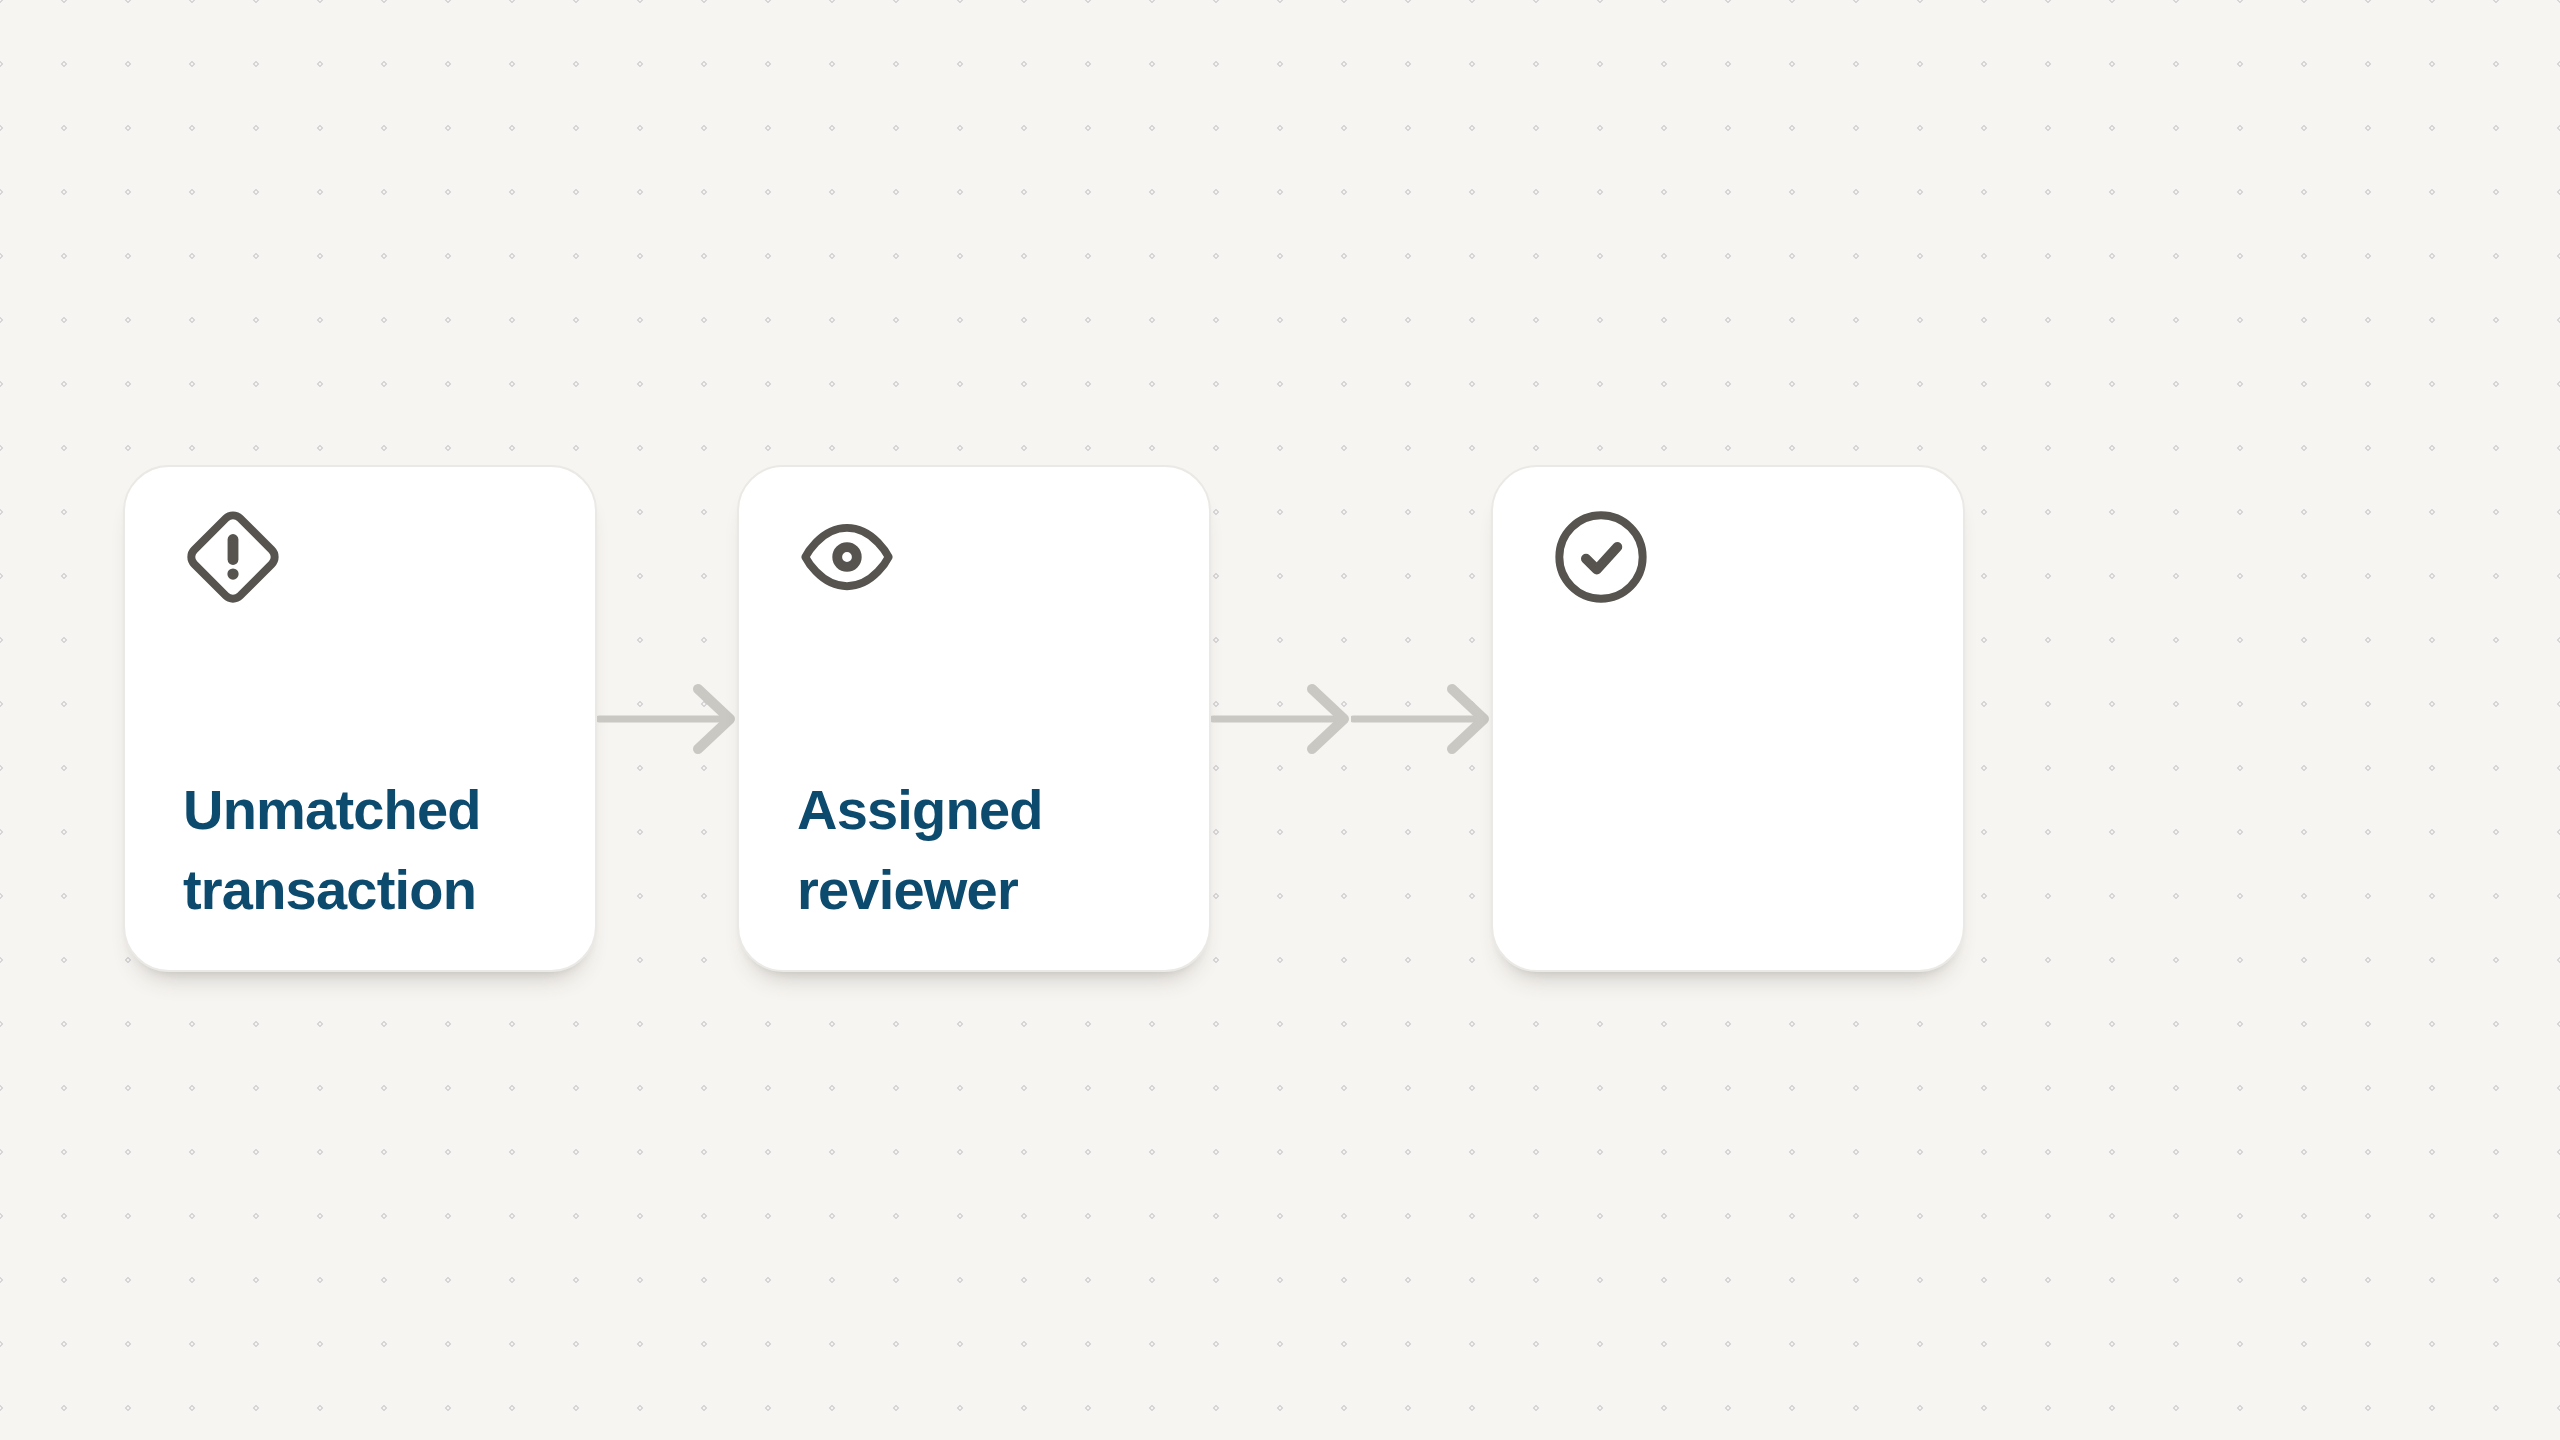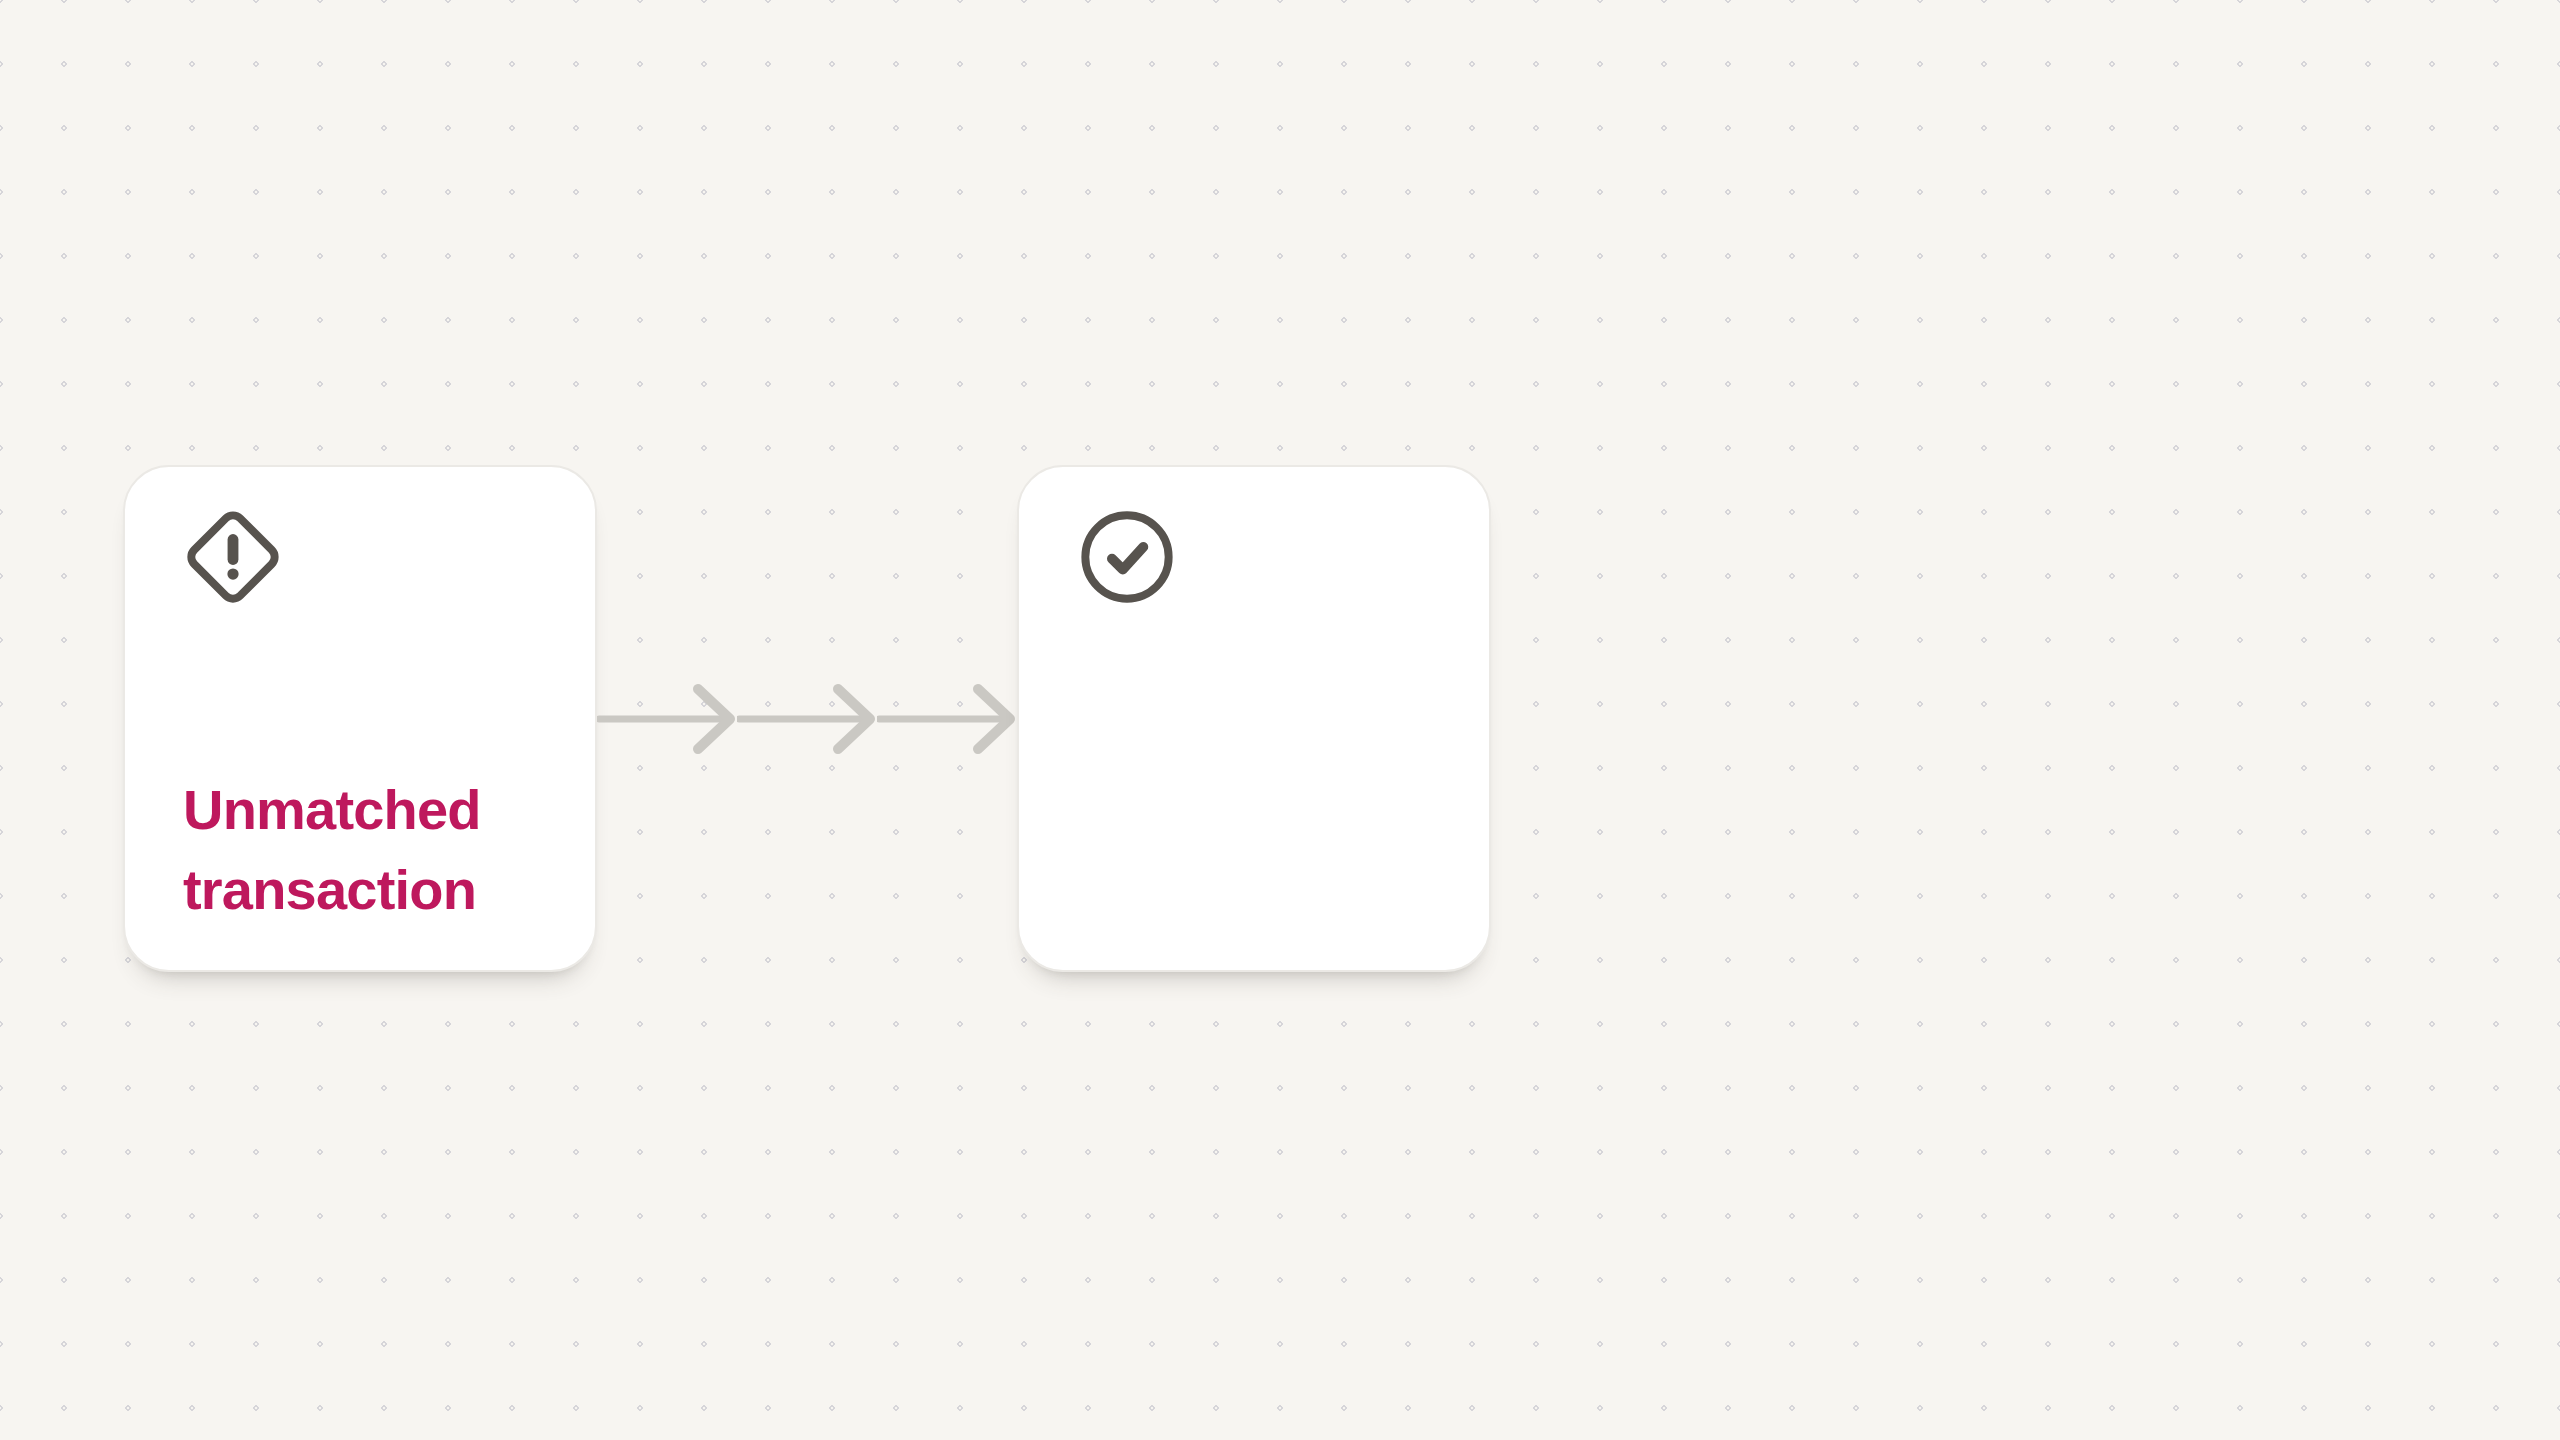--- a/index.html
+++ b/index.html
@@ -51,21 +51,21 @@
     height: 100px;
     color: #57534e;
   }
   .node-icon svg { display: block; }
   .node-label {
     display: block;
     font-size: 56px;
     line-height: 80px;
     font-weight: 700;
     letter-spacing: -0.8px;
-    color: #be185d;
+    color: #0c4a6e;
   }
   .connector {
     width: 140px;
     display: flex;
     align-items: center;
     justify-content: center;
   }
   .connector svg { display: block; }
 </style>
 </head>
@@ -85,20 +85,29 @@
       <span class="node-label">Unmatched transaction</span>
     </div>
 
     <div class="connector">
       <svg width="140" height="90" viewBox="0 0 140 90" fill="none">
         <line x1="2" y1="45" x2="126" y2="45" stroke="#cac8c3" stroke-width="7" stroke-linecap="round"></line>
         <polyline points="101,15 133,45 101,75" stroke="#cac8c3" stroke-width="10" stroke-linecap="round" stroke-linejoin="round"></polyline>
       </svg>
     </div>
 
+    <div class="node-card">
+      <span class="node-icon">
+        <svg width="100" height="100" viewBox="0 0 24 24" fill="none" stroke="currentColor" stroke-width="1.9" stroke-linecap="round" stroke-linejoin="round">
+          <path d="M2 12s3.5-7 10-7 10 7 10 7-3.5 7-10 7-10-7-10-7Z"></path>
+          <circle cx="12" cy="12" r="2.35" stroke-width="2.35"></circle>
+        </svg>
+      </span>
+      <span class="node-label">Assigned reviewer</span>
+    </div>
 
     <div class="connector">
       <svg width="140" height="90" viewBox="0 0 140 90" fill="none">
         <line x1="2" y1="45" x2="126" y2="45" stroke="#cac8c3" stroke-width="7" stroke-linecap="round"></line>
         <polyline points="101,15 133,45 101,75" stroke="#cac8c3" stroke-width="10" stroke-linecap="round" stroke-linejoin="round"></polyline>
       </svg>
     </div>
 
 
     <div class="connector">

